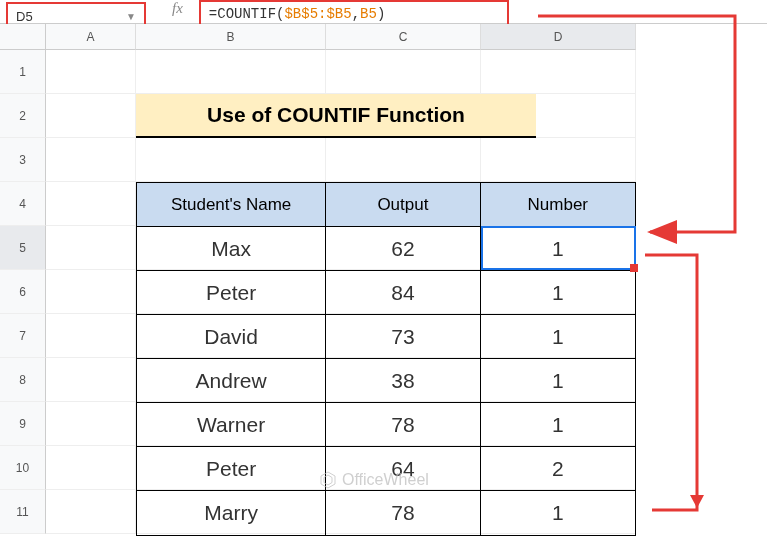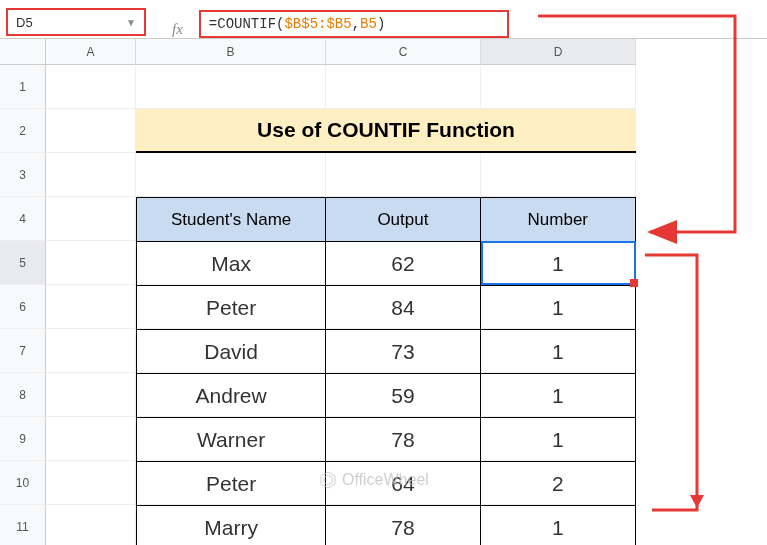--- a/index.html
+++ b/index.html
@@ -10,22 +10,22 @@
     body {
       font-family: Arial, sans-serif;
       background: #fff;
       width: 767px;
       height: 545px;
       position: relative;
       overflow: hidden;
     }
     .formula-bar {
       display: flex;
-      align-items: flex-end;
-      height: 39px;
+      align-items: flex-start;
+      height: 24px;
       border-bottom: 1px solid #ccc;
       background: #fff;
     }
     .cell-ref-box {
       width: 140px;
       height: 28px;
       border: 2px solid #E53935;
       margin: 2px 2px 2px 6px;
       display: flex;
       align-items: center;
@@ -125,21 +125,21 @@
     
     .col-A { width: 90px; }
     .col-B { width: 190px; }
     .col-C { width: 155px; }
     .col-D { width: 155px; }
     
     .title-cell {
       position: absolute;
       left: 90px;
       top: 44px;
-      width: 500px;
+      width: 400px;
       height: 44px;
       background: #FFEFC2;
       border-bottom: 2px solid #000;
       display: flex;
       align-items: center;
       justify-content: center;
       font-weight: bold;
       font-size: 21px;
       color: #000;
     }
@@ -358,21 +358,21 @@
             <div class="tbl-cell tcol-C">84</div>
             <div class="tbl-cell tcol-D">1</div>
           </div>
           <div class="tbl-row">
             <div class="tbl-cell tcol-B">David</div>
             <div class="tbl-cell tcol-C">73</div>
             <div class="tbl-cell tcol-D">1</div>
           </div>
           <div class="tbl-row">
             <div class="tbl-cell tcol-B">Andrew</div>
-            <div class="tbl-cell tcol-C">59</div>
+            <div class="tbl-cell tcol-C">38</div>
             <div class="tbl-cell tcol-D">1</div>
           </div>
           <div class="tbl-row">
             <div class="tbl-cell tcol-B">Warner</div>
             <div class="tbl-cell tcol-C">78</div>
             <div class="tbl-cell tcol-D">1</div>
           </div>
           <div class="tbl-row">
             <div class="tbl-cell tcol-B">Peter</div>
             <div class="tbl-cell tcol-C">64</div>

